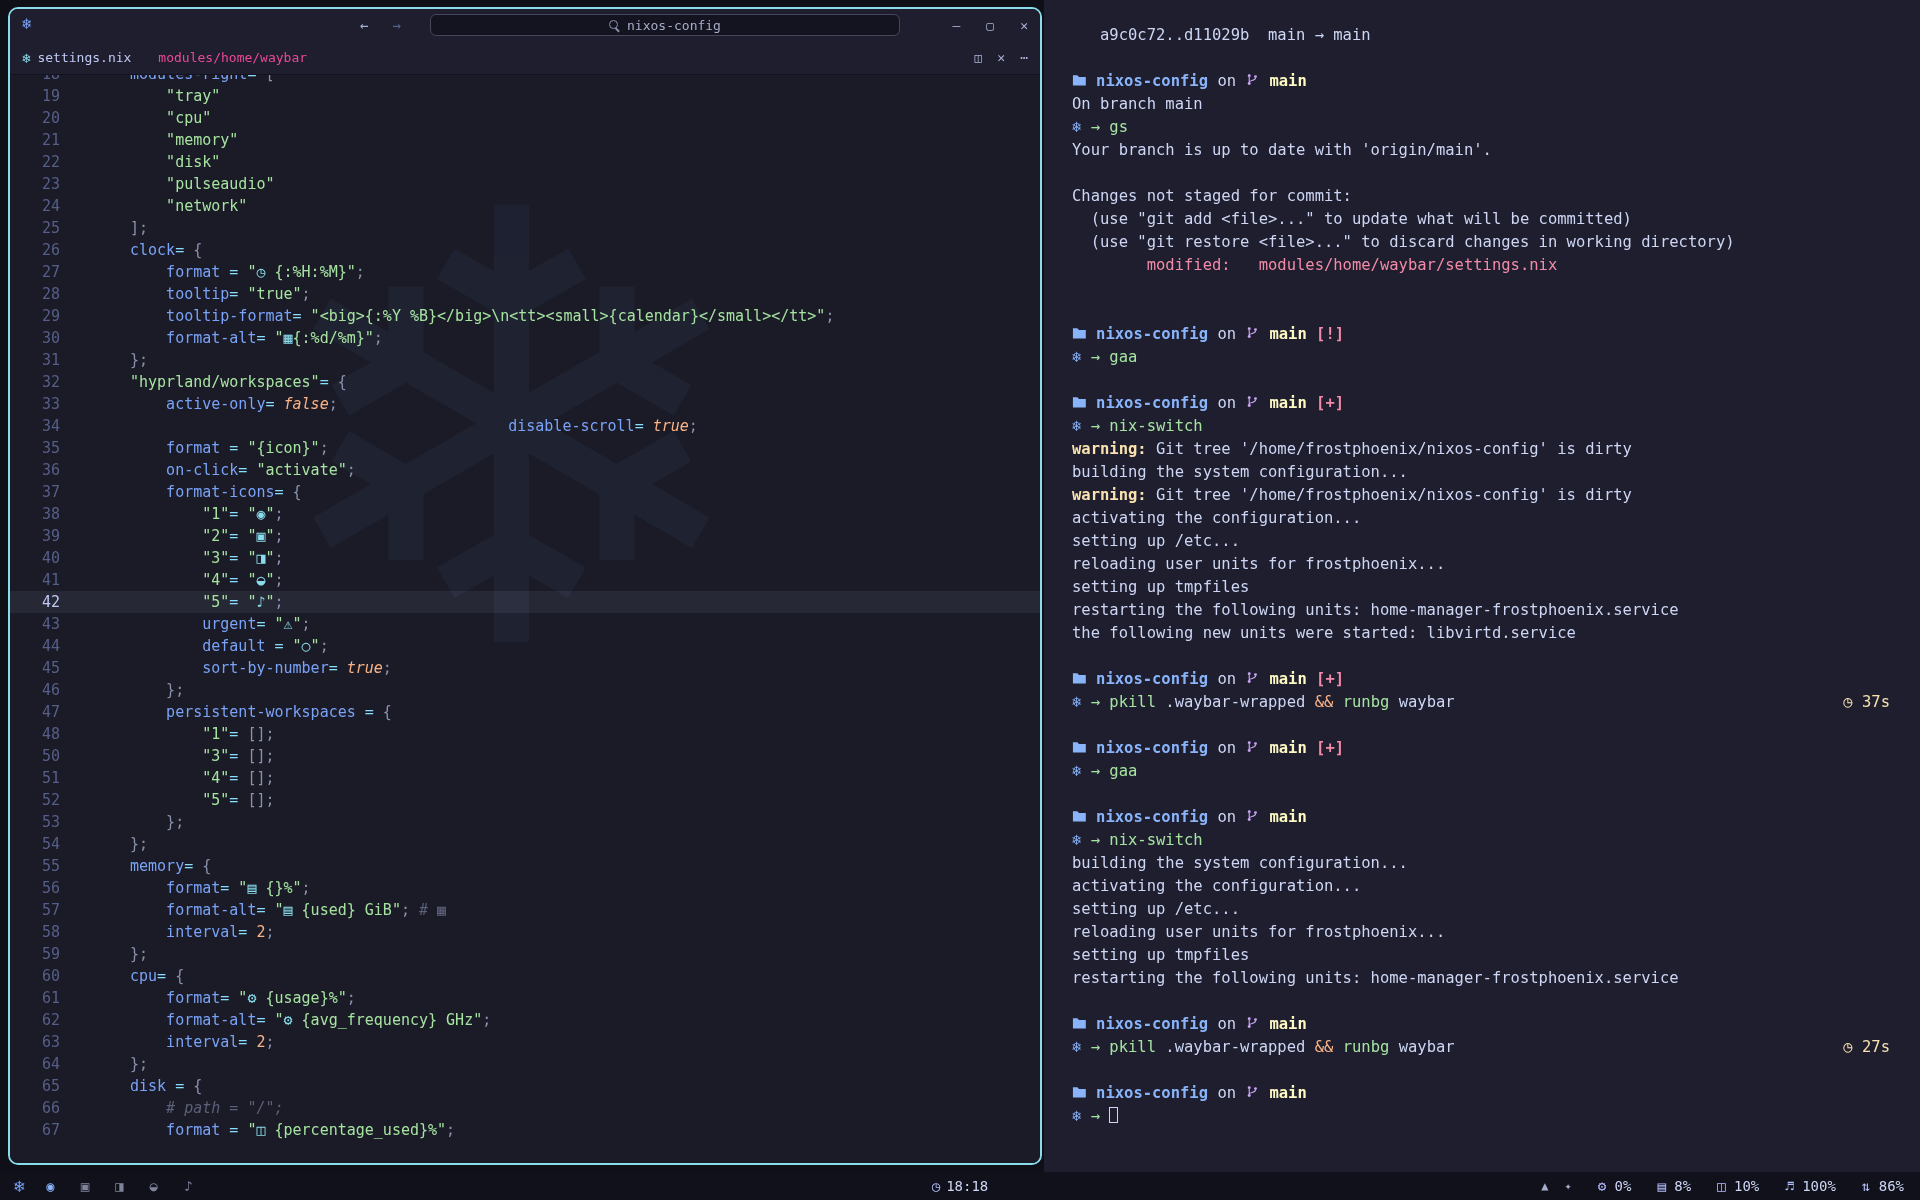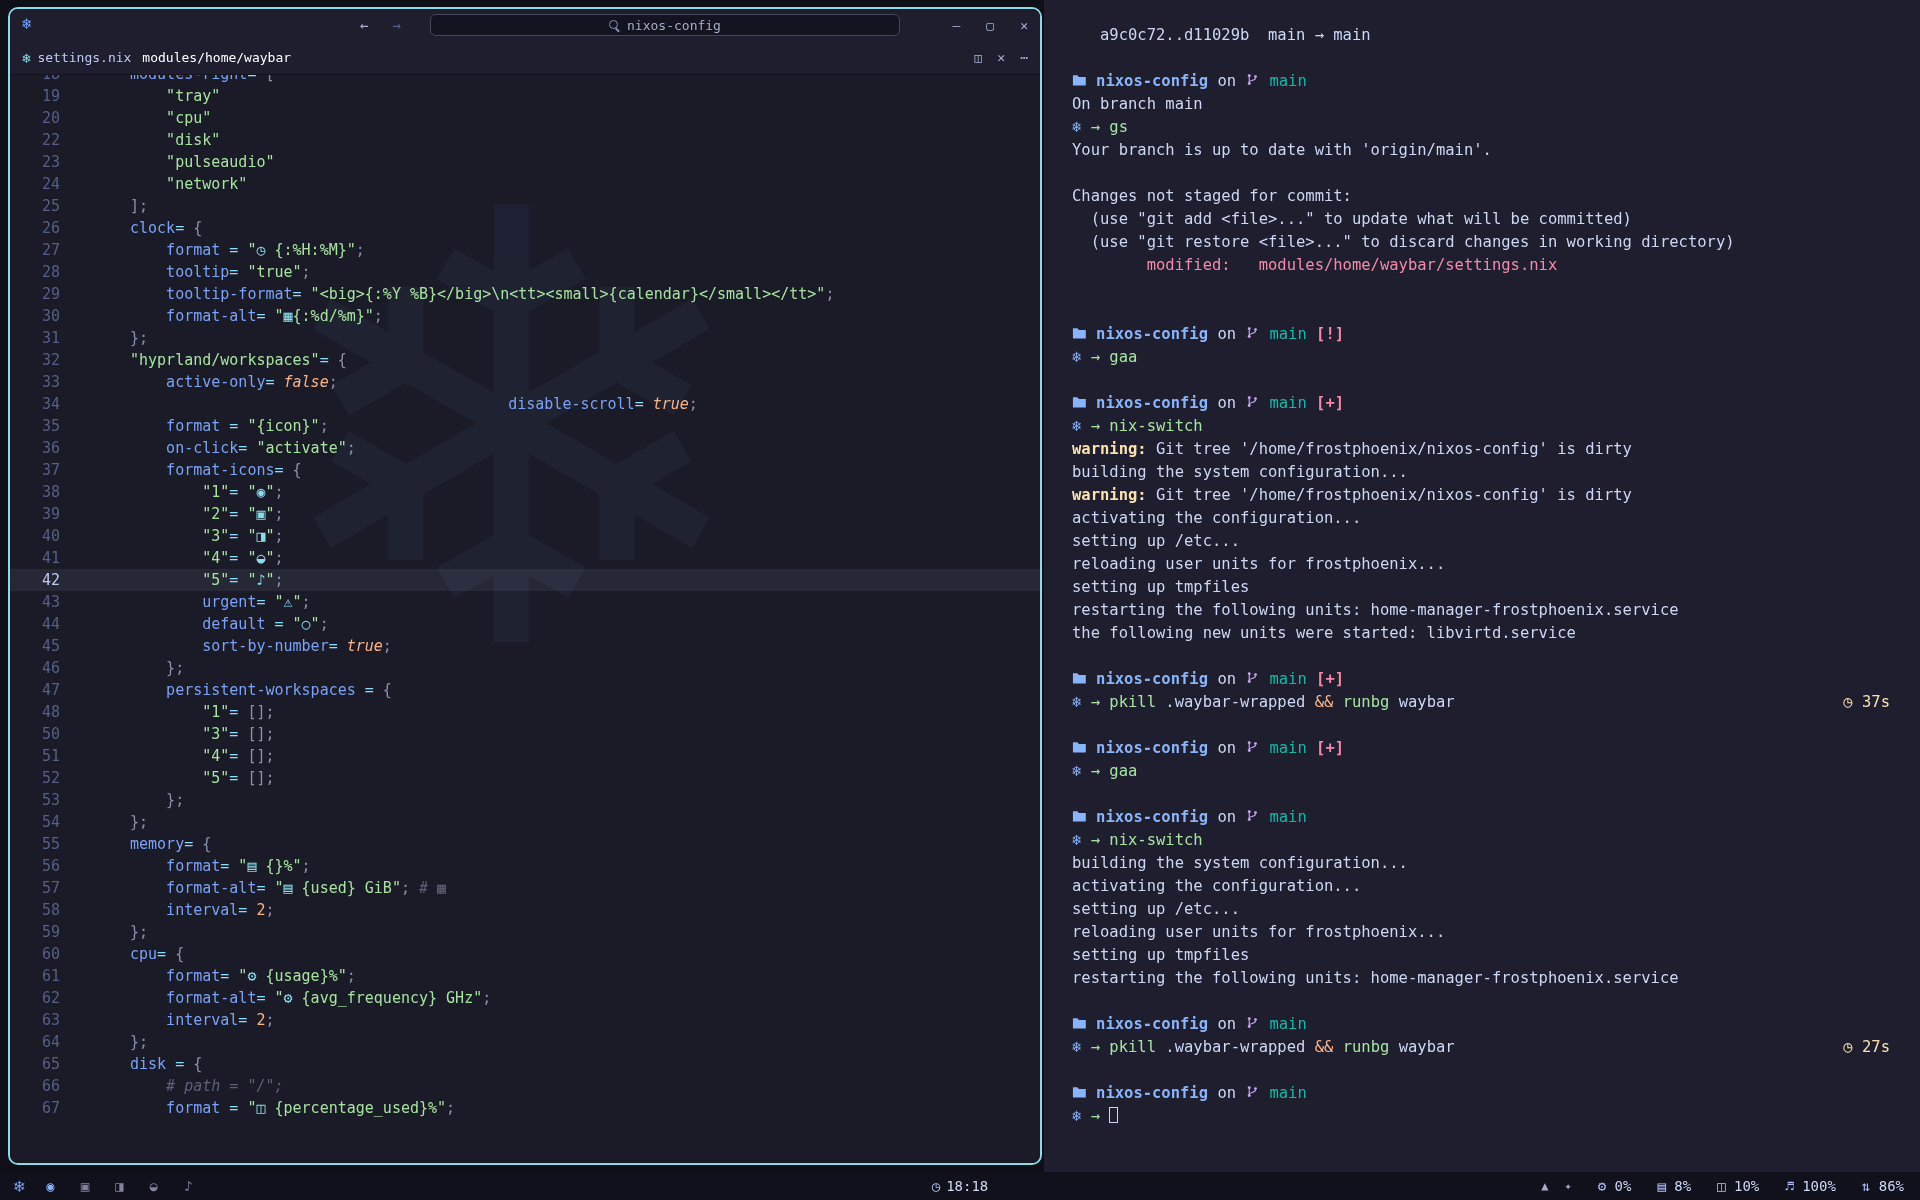--- a/index.html
+++ b/index.html
@@ -20,21 +20,21 @@
     border:1px solid #45475a;border-radius:6px;display:flex;align-items:center;justify-content:center;
     gap:7px;color:#a6adc8;font-size:13px}
   .mag{width:11px;height:11px;position:relative;display:inline-block}
   .mag::before{content:"";position:absolute;width:7px;height:7px;border:1.5px solid #8a91ac;border-radius:50%;left:0;top:0}
   .mag::after{content:"";position:absolute;width:5px;height:1.5px;background:#8a91ac;transform:rotate(45deg);left:6px;top:9px}
   .wincontrols{position:absolute;right:12px;top:0;height:32px;display:flex;gap:26px;align-items:center;font-size:13px}
   .wincontrols span{cursor:default}
   .tabbar{position:relative;height:34px;background:#1e1e2e;border-bottom:1px solid #13131f;
     flex:0 0 auto;display:flex;align-items:center;padding:0 12px;font-size:13px;color:#c0caf5;gap:7px}
   .tab-icon{color:#89dceb;font-size:14px}
-  .tab-path{color:#ffffff;margin-left:4px}
+  .tab-path{color:#ec4899;margin-left:20px}
   .tab-actions{position:absolute;right:12px;display:flex;gap:15px;color:#a9b1d6;font-size:13px}
   .editor{flex:1;position:relative;overflow:hidden;background:#1a1b26}
   .watermark{position:absolute;left:250px;top:60px;font-size:600px;line-height:1;
     color:#7aa2f7;opacity:0.05;font-family:"DejaVu Sans",sans-serif;pointer-events:none}
   .code{position:absolute;top:-12px;left:0;right:0;font-size:15px;line-height:22px}
   .row{display:flex;height:22px;white-space:pre}
   .row.active{background:rgba(192,202,245,0.08)}
   .row.active .gutter{color:#c0caf5}
   .gutter{flex:0 0 64px;text-align:right;padding-right:14px;color:#565f89}
   .codeline{flex:1;white-space:pre}
@@ -50,21 +50,21 @@
 
   
   .terminal{position:absolute;left:1044px;top:0;width:876px;height:1172px;background:#1e1e2e;
     padding:24px 16px 0 28px;font-size:15.5px;line-height:23px;color:#cdd6f4}
   .tline{display:flex;height:23px;white-space:pre}
   .tmain{flex:1;white-space:pre}
   .tright{white-space:pre;padding-right:14px}
   .tk-d{color:#cdd6f4}
   .tk-blue{color:#89b4fa}
   .tk-blueb{color:#89b4fa;font-weight:bold}
-  .tk-mauveb{color:#14b8a6;font-weight:normal}
+  .tk-mauveb{color:#fef9c3;font-weight:bold}
   .tk-redb{color:#f38ba8;font-weight:bold}
   .tk-red{color:#f38ba8}
   .tk-yelb{color:#f9e2af;font-weight:bold}
   .tk-yel{color:#f9e2af}
   .tk-grn{color:#a6e3a1}
   .tk-peach{color:#fab387}
   .isvg{display:inline-block}
   .isvg svg{width:0.95em;height:0.85em;fill:currentColor}
   .isvg.folder-icon{color:#89b4fa}
   .isvg.git-branch-icon{color:#cba6f7}
@@ -114,20 +114,21 @@
         <span>✕</span>
         <span>⋯</span>
       </span>
     </div>
     <div class="editor">
       <div class="watermark">❄</div>
       <div class="code" id="code">
           <div class="row"><div class="gutter">18</div><div class="codeline" style="padding-left: calc(0ch + 56px);"><span class="tk-pn">modules-right</span><span class="tk-op">=</span><span class="tk-tx"> </span><span class="tk-pu">[</span></div></div>
           <div class="row"><div class="gutter">19</div><div class="codeline" style="padding-left: calc(4ch + 56px);"><span class="tk-str">"tray"</span></div></div>
           <div class="row"><div class="gutter">20</div><div class="codeline" style="padding-left: calc(4ch + 56px);"><span class="tk-str">"cpu"</span></div></div>
+          <div class="row"><div class="gutter">21</div><div class="codeline" style="padding-left: calc(4ch + 56px);"><span class="tk-str">"memory"</span></div></div>
           <div class="row"><div class="gutter">22</div><div class="codeline" style="padding-left: calc(4ch + 56px);"><span class="tk-str">"disk"</span></div></div>
           <div class="row"><div class="gutter">23</div><div class="codeline" style="padding-left: calc(4ch + 56px);"><span class="tk-str">"pulseaudio"</span></div></div>
           <div class="row"><div class="gutter">24</div><div class="codeline" style="padding-left: calc(4ch + 56px);"><span class="tk-str">"network"</span></div></div>
           <div class="row"><div class="gutter">25</div><div class="codeline" style="padding-left: calc(0ch + 56px);"><span class="tk-pu">];</span></div></div>
           <div class="row"><div class="gutter">26</div><div class="codeline" style="padding-left: calc(0ch + 56px);"><span class="tk-pn">clock</span><span class="tk-op">=</span><span class="tk-tx"> </span><span class="tk-pu">{</span></div></div>
           <div class="row"><div class="gutter">27</div><div class="codeline" style="padding-left: calc(4ch + 56px);"><span class="tk-pn">format</span><span class="tk-tx"> </span><span class="tk-op">=</span><span class="tk-tx"> </span><span class="tk-str">"</span><span class="tk-ico">◷</span><span class="tk-str"> {:%H:%M}"</span><span class="tk-pu">;</span></div></div>
           <div class="row"><div class="gutter">28</div><div class="codeline" style="padding-left: calc(4ch + 56px);"><span class="tk-pn">tooltip</span><span class="tk-op">=</span><span class="tk-tx"> </span><span class="tk-str">"true"</span><span class="tk-pu">;</span></div></div>
           <div class="row"><div class="gutter">29</div><div class="codeline" style="padding-left: calc(4ch + 56px);"><span class="tk-pn">tooltip-format</span><span class="tk-op">=</span><span class="tk-tx"> </span><span class="tk-str">"&lt;big&gt;{:%Y %B}&lt;/big&gt;\n&lt;tt&gt;&lt;small&gt;{calendar}&lt;/small&gt;&lt;/tt&gt;"</span><span class="tk-pu">;</span></div></div>
           <div class="row"><div class="gutter">30</div><div class="codeline" style="padding-left: calc(4ch + 56px);"><span class="tk-pn">format-alt</span><span class="tk-op">=</span><span class="tk-tx"> </span><span class="tk-str">"</span><span class="tk-ico">▦</span><span class="tk-str">{:%d/%m}"</span><span class="tk-pu">;</span></div></div>
           <div class="row"><div class="gutter">31</div><div class="codeline" style="padding-left: calc(0ch + 56px);"><span class="tk-pu">};</span></div></div>

